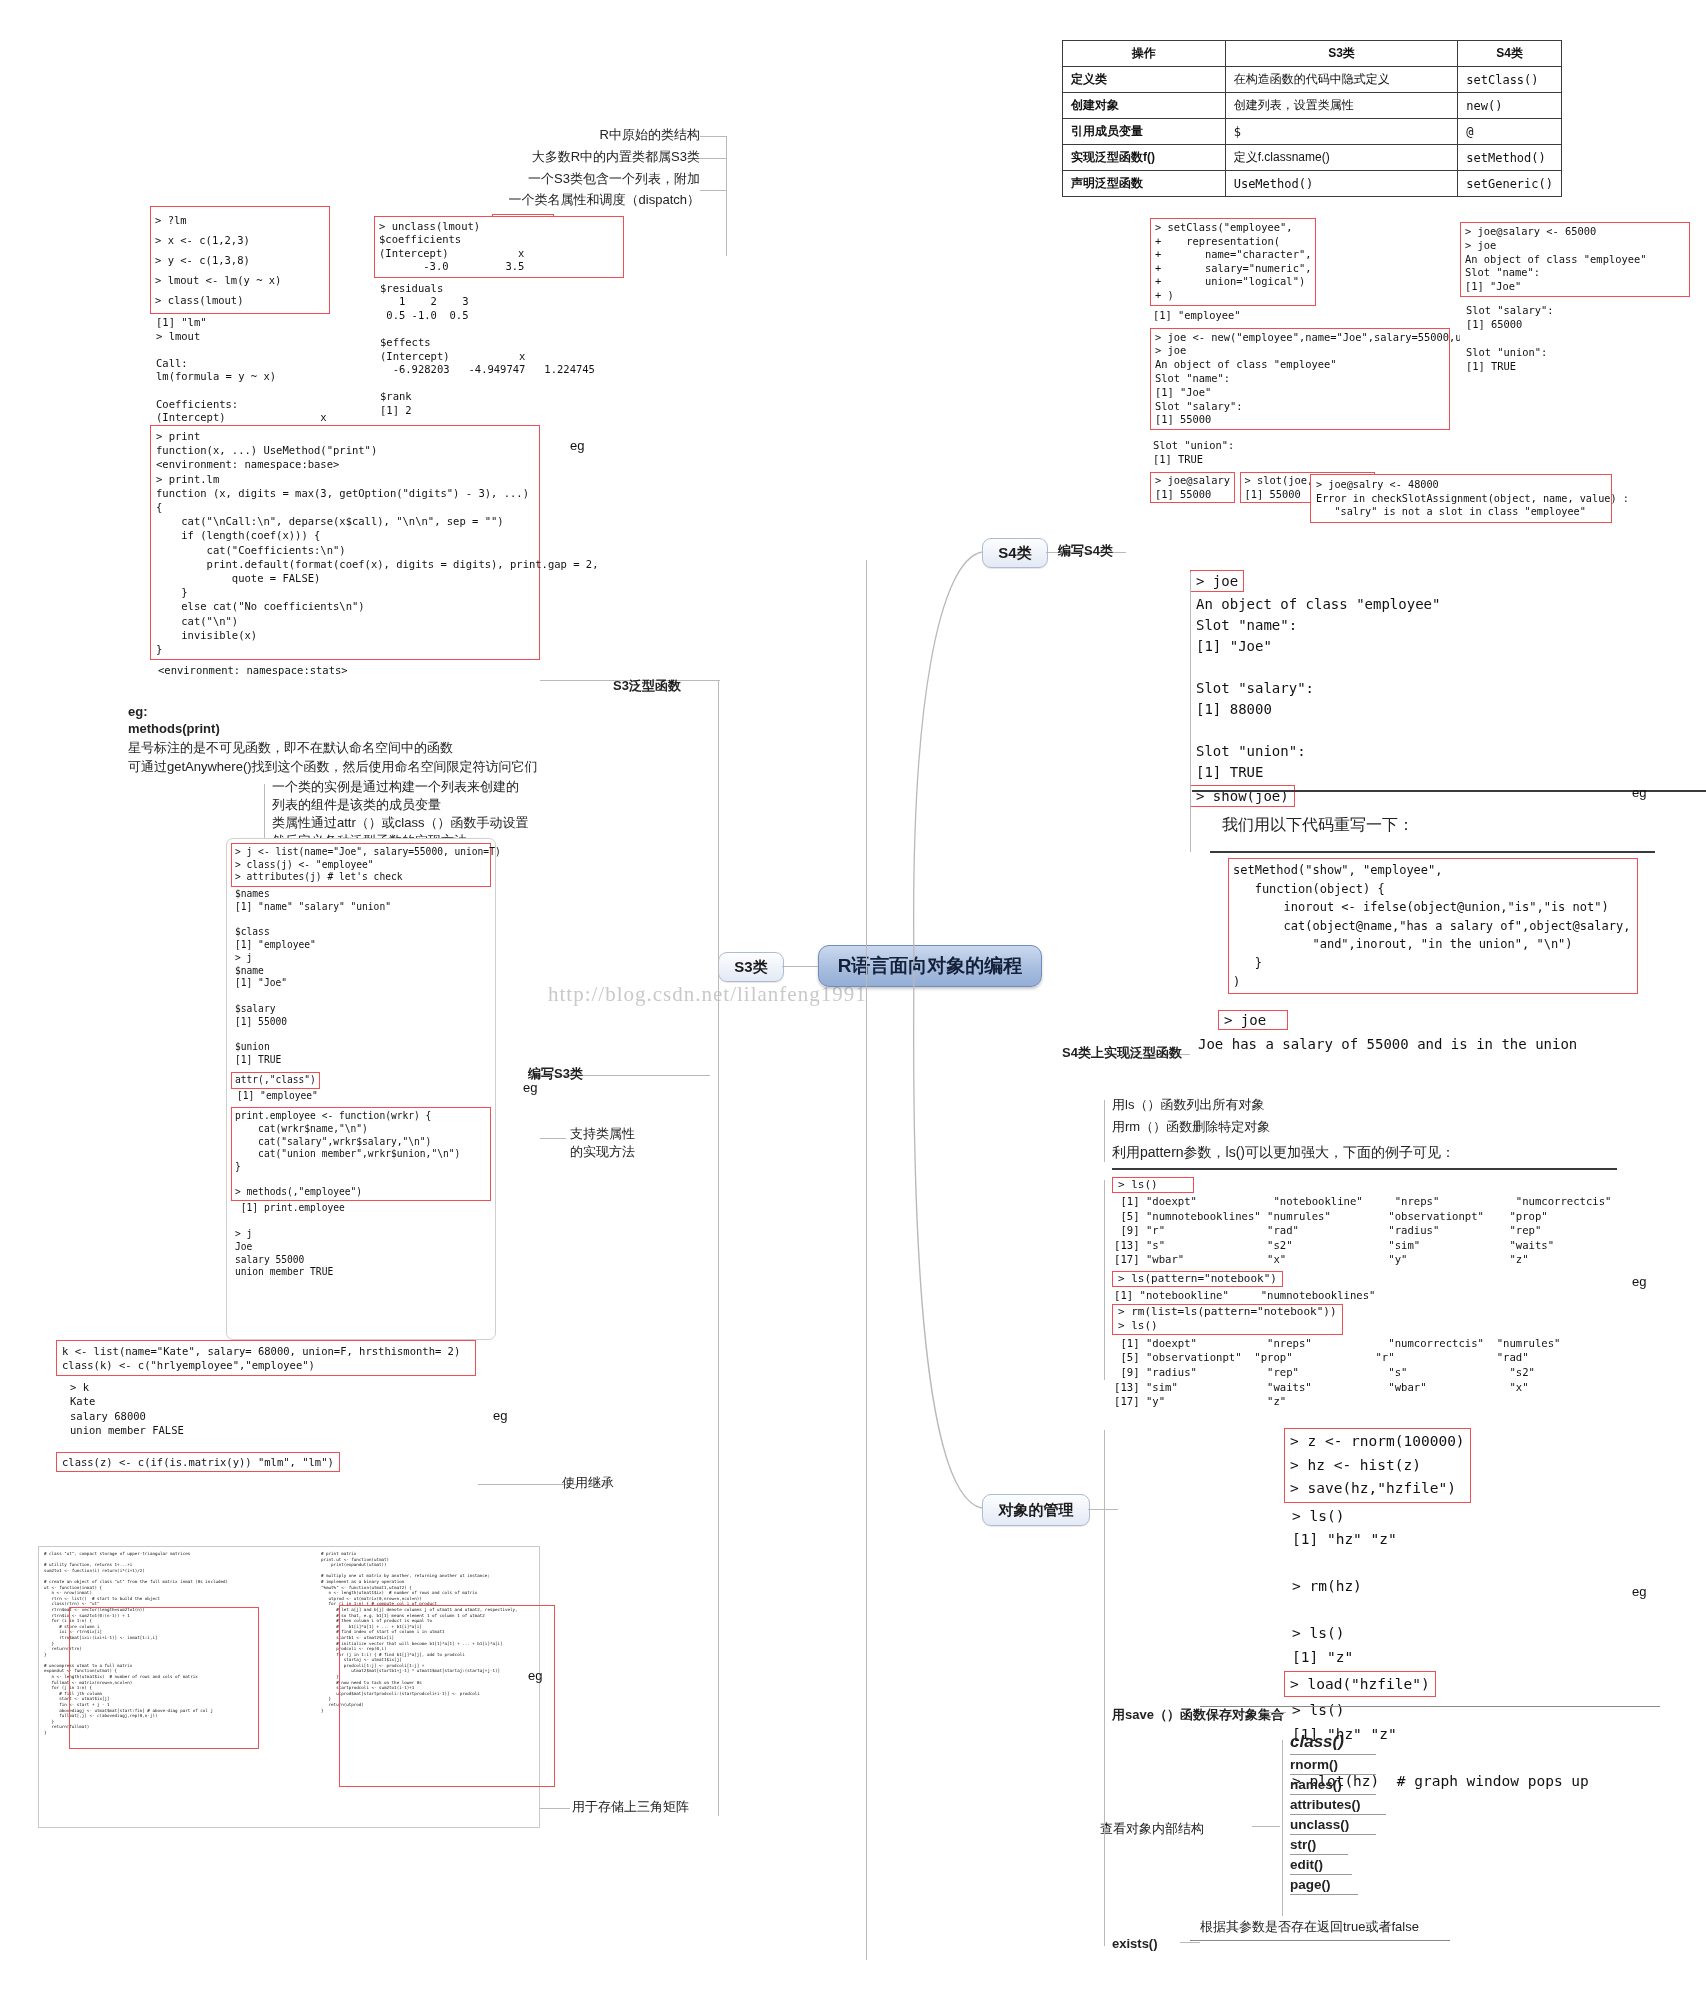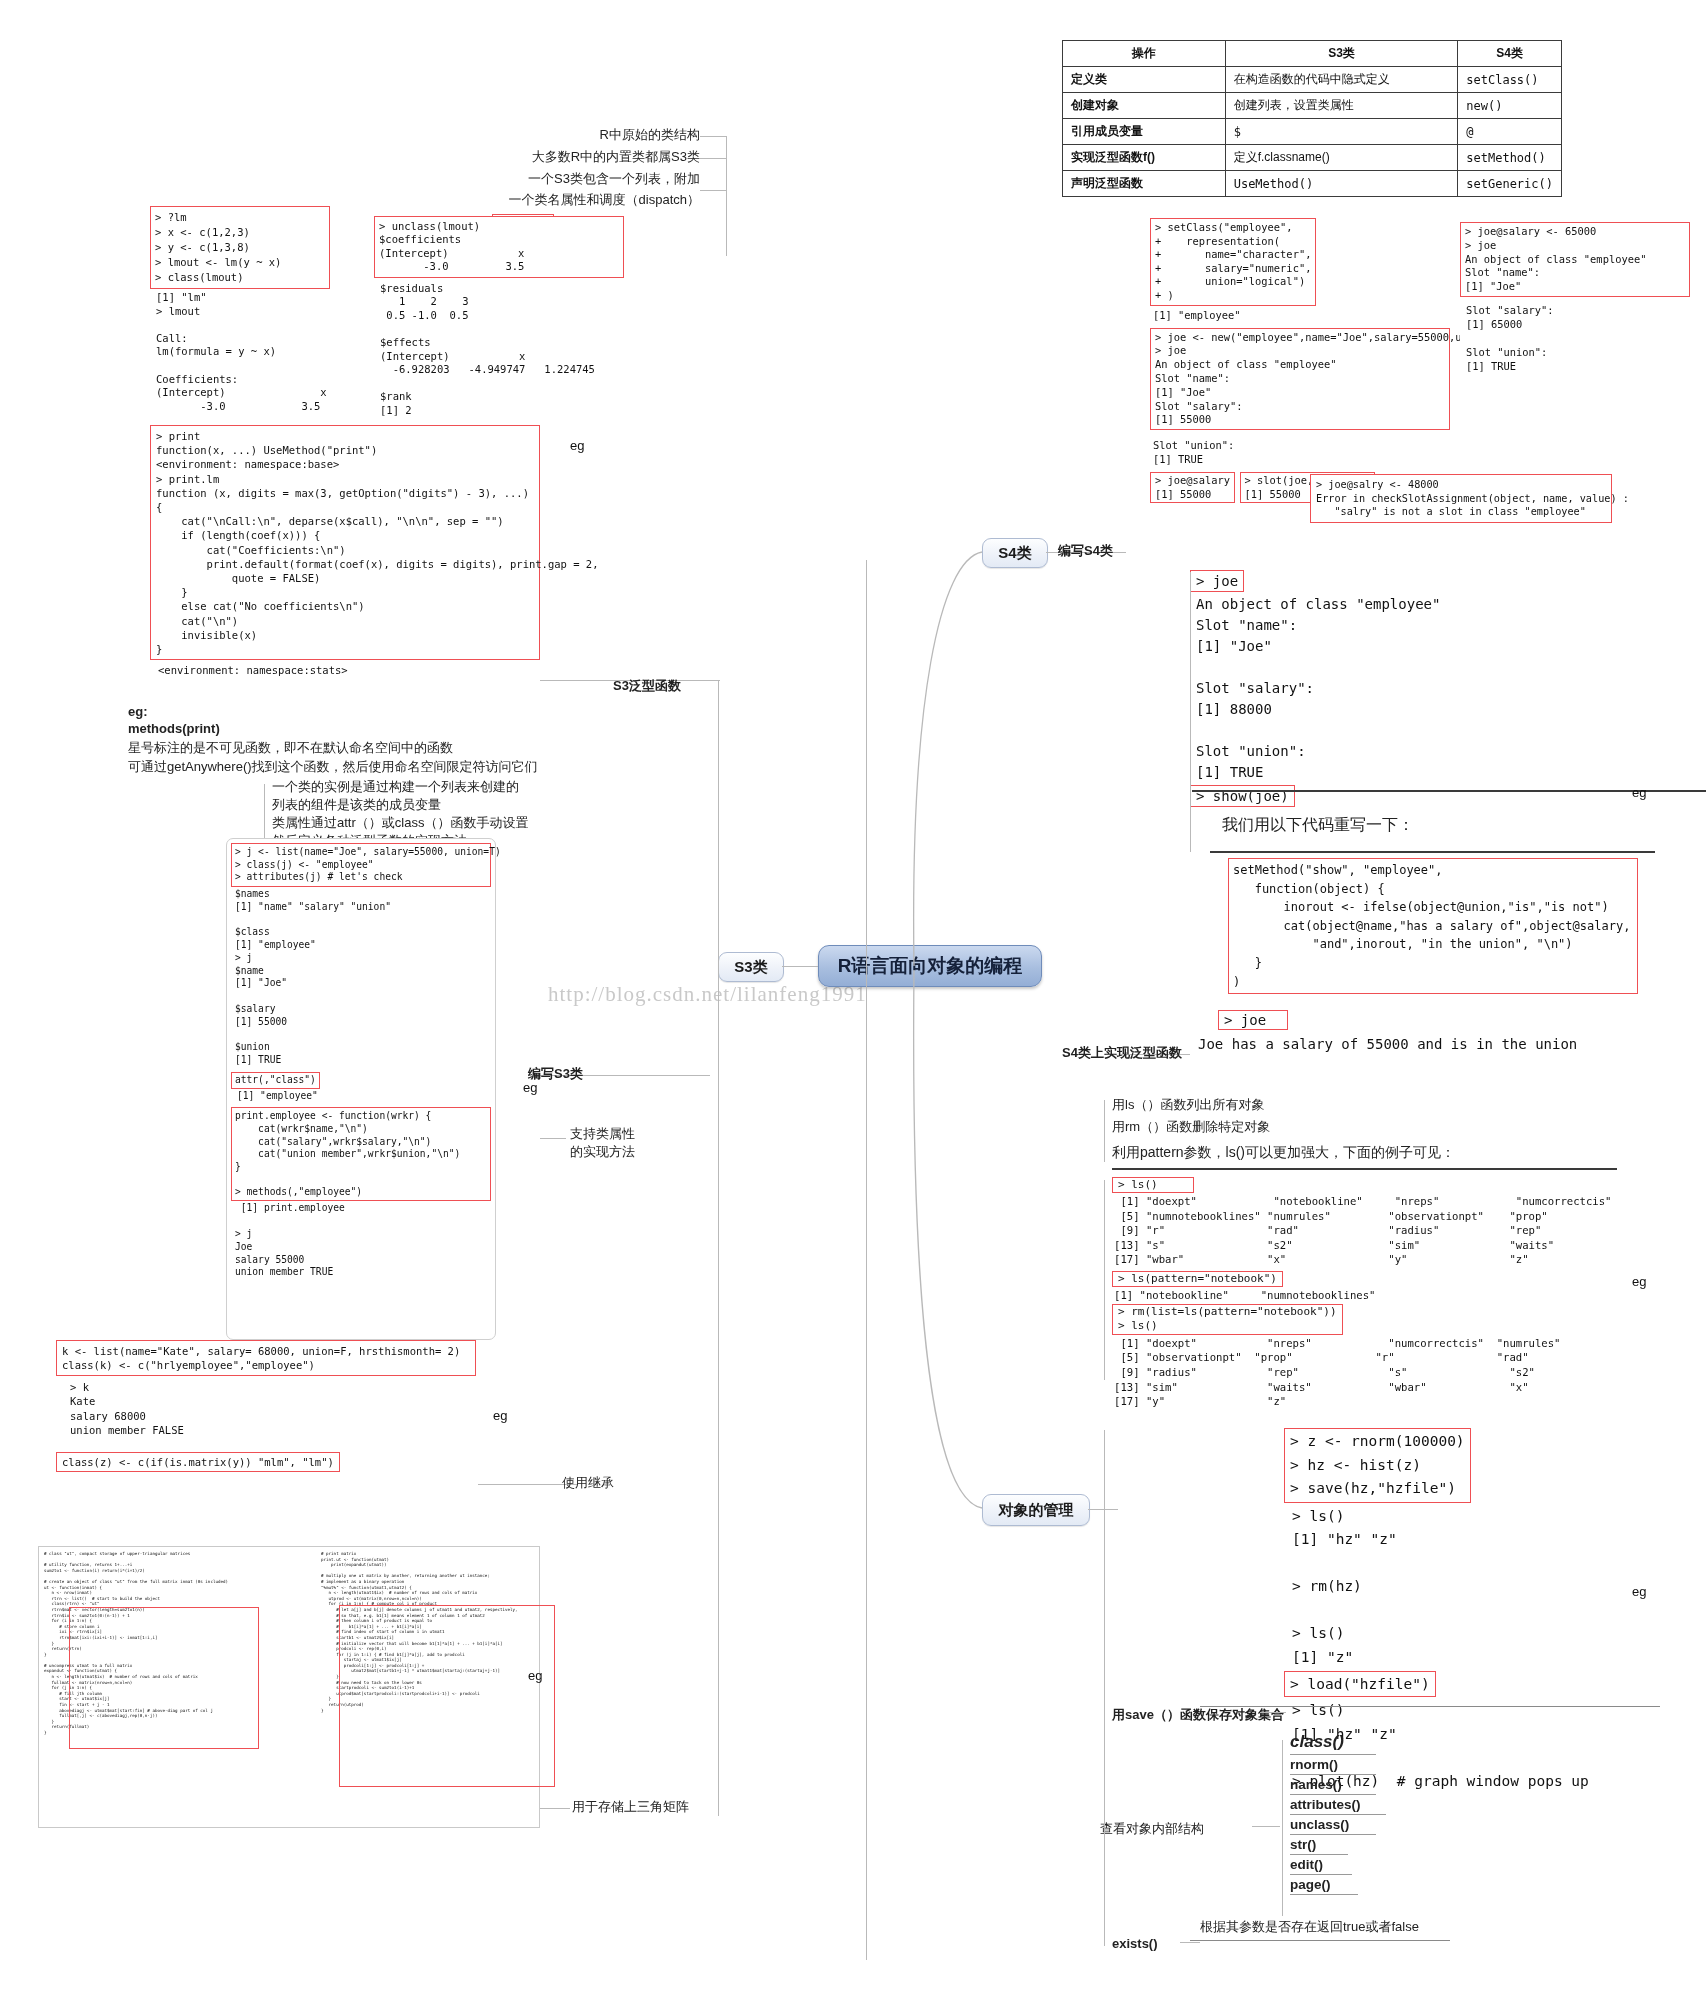--- a/index.html
+++ b/index.html
@@ -132,21 +132,21 @@
 </div>
 <div class="hline abs" style="left:700px;top:136px;width:26px;"></div>
 <div class="hline abs" style="left:700px;top:158px;width:26px;"></div>
 <div class="hline abs" style="left:700px;top:190px;width:26px;"></div>
 <div class="vline abs" style="left:726px;top:136px;height:120px;"></div>
 
 <div class="abs redbox" style="left:492px;top:214px;width:60px;height:30px;"></div>
 <div class="abs lbl" style="left:494px;top:216px;width:40px;font-size:11px;line-height:13px;">支持类属性</div>
 
 <div class="abs shot" style="left:150px;top:206px;width:180px;">
-  <div class="redbox pre mono" style="font-size:10.5px;line-height:15px;padding:3px 4px;">&gt; ?lm
+  <div class="redbox pre mono" style="font-size:10.5px;line-height:20px;padding:3px 4px;">&gt; ?lm
 &gt; x &lt;- c(1,2,3)
 &gt; y &lt;- c(1,3,8)
 &gt; lmout &lt;- lm(y ~ x)
 &gt; class(lmout)</div>
   <div class="pre mono" style="font-size:10.5px;line-height:13.6px;padding:2px 6px;">[1] "lm"
 &gt; lmout
 
 Call:
 lm(formula = y ~ x)
 

